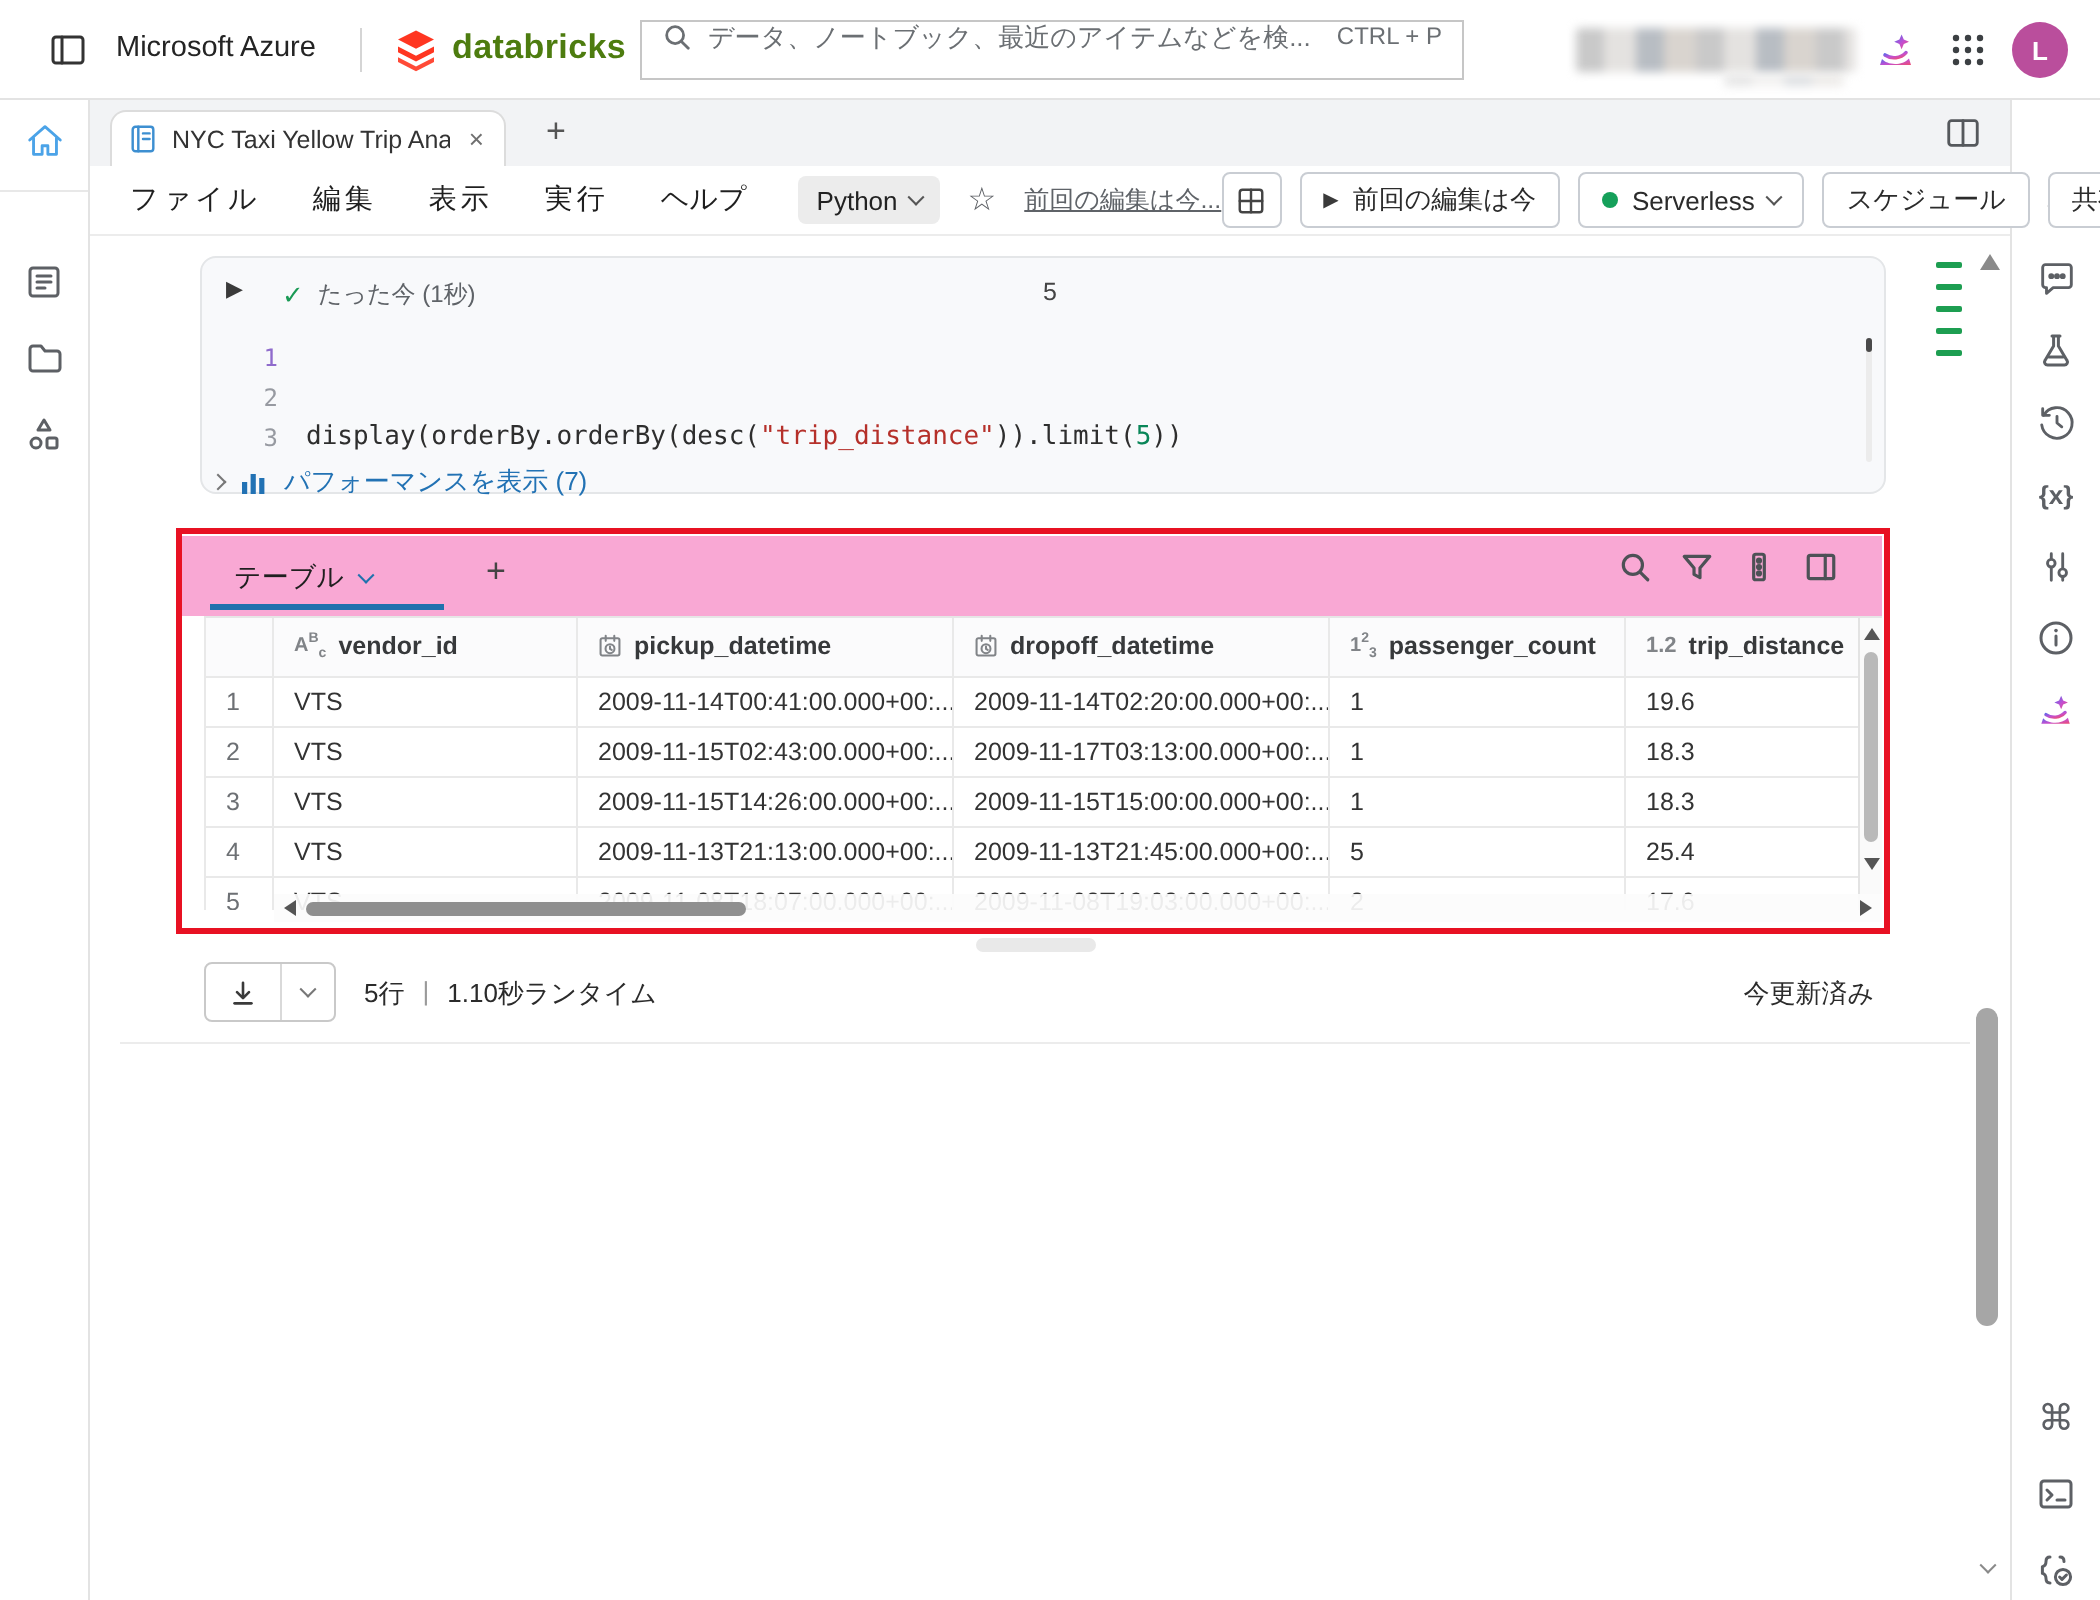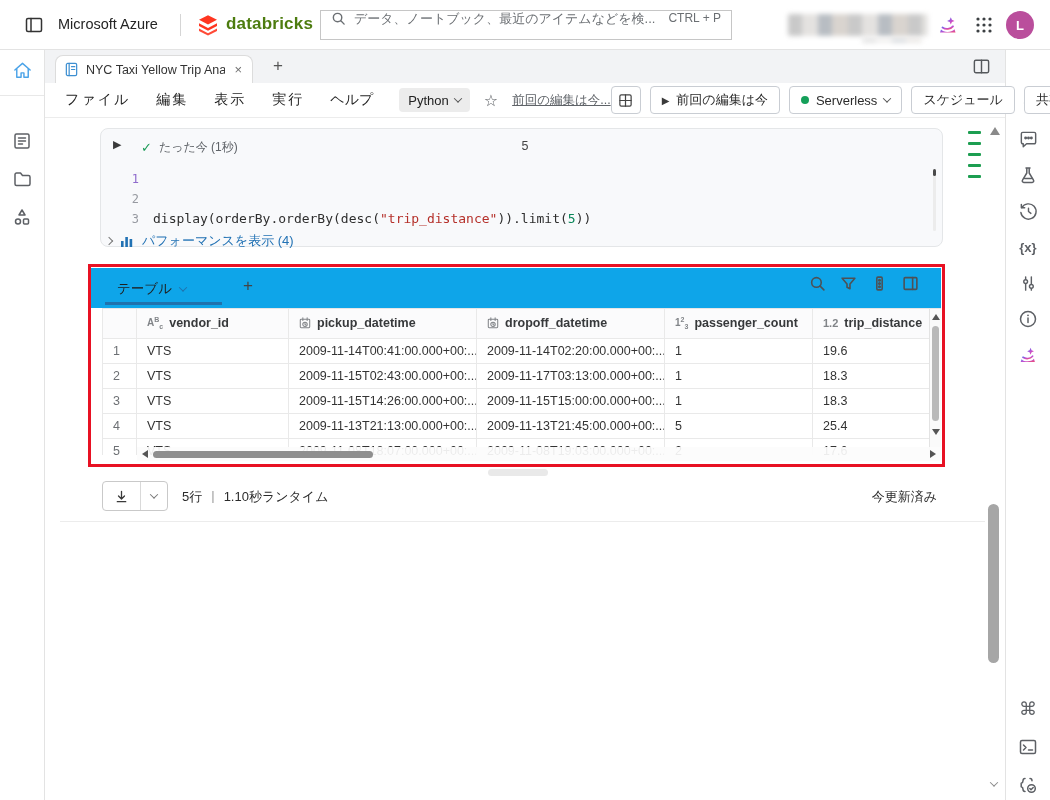--- a/index.html
+++ b/index.html
@@ -62,21 +62,21 @@
   .str { color:#b5302a; }
   .num { color:#098658; }
   .pl { color:#2e2e2e; }
   .cell-vscroll { position:absolute; right:6px; top:40px; width:3px; height:62px; background:#ececec; border-radius:2px; }
   .cell-vscroll .thumb { position:absolute; top:0; left:0; width:3px; height:7px; background:#4a4a4a; border-radius:2px; }
 
   #perf-row { left:106px; top:231px; height:20px; display:flex; align-items:center; gap:8px; }
   .perf-link { font-size:13px; color:#2272b4; cursor:pointer; }
 
   
-  #res-tabs { left:91px; top:268px; width:850px; height:40px; background:#0ea5e9; }
+  #res-tabs { left:91px; top:268px; width:850px; height:40px; background:#f9a8d4; }
   .res-tab { position:absolute; left:14px; top:6px; height:30px; display:flex; align-items:center; gap:8px; padding:0 12px; font-size:13.5px; color:#1f1f1f; cursor:pointer; }
   .res-underline { position:absolute; left:14px; top:34px; width:117px; height:3px; background:#1f72ad; }
   .res-add { position:absolute; left:152px; top:8px; font-size:17px; color:#444; cursor:pointer; }
   .res-icons { position:absolute; right:22px; top:7px; display:flex; gap:14px; align-items:center; color:#4d5156; }
   .res-icons > div { cursor:pointer; }
 
   #table-wrap { left:102px; top:308px; width:839px; height:147px; overflow:hidden; border-top:1px solid #e6e6e6; }
   table.grid { border-collapse:collapse; table-layout:fixed; width:839px; font-size:12.5px; color:#333; }
   table.grid th, table.grid td { border:1px solid #e9e9e9; border-top:none; height:25px; padding:0 10px; overflow:hidden; white-space:nowrap; text-align:left; font-weight:normal; }
   table.grid th { height:29px; background:#fbfbfc; color:#37393b; }
@@ -365,21 +365,21 @@
 
 <div id="perf-row" class="abs">
   <div class="chev" style="transform:rotate(-45deg);border-color:#777"></div>
   <span>
     <svg width="14" height="14" viewBox="0 0 14 14" fill="#2272b4">
         <rect x="1" y="7" width="2.6" height="6"></rect>
         <rect x="5.3" y="3" width="2.6" height="10"></rect>
         <rect x="9.6" y="5" width="2.6" height="8"></rect>
       </svg>
   </span>
-  <span class="perf-link">パフォーマンスを表示 (4)</span>
+  <span class="perf-link">パフォーマンスを表示 (7)</span>
 </div>
 
 <div id="res-tabs" class="abs">
   <div class="res-tab">
     <span>テーブル</span>
     <div class="chev" style="border-color:#1f72ad"></div>
   </div>
   <div class="res-underline"></div>
   <div class="res-add">+</div>
   <div class="res-icons">

